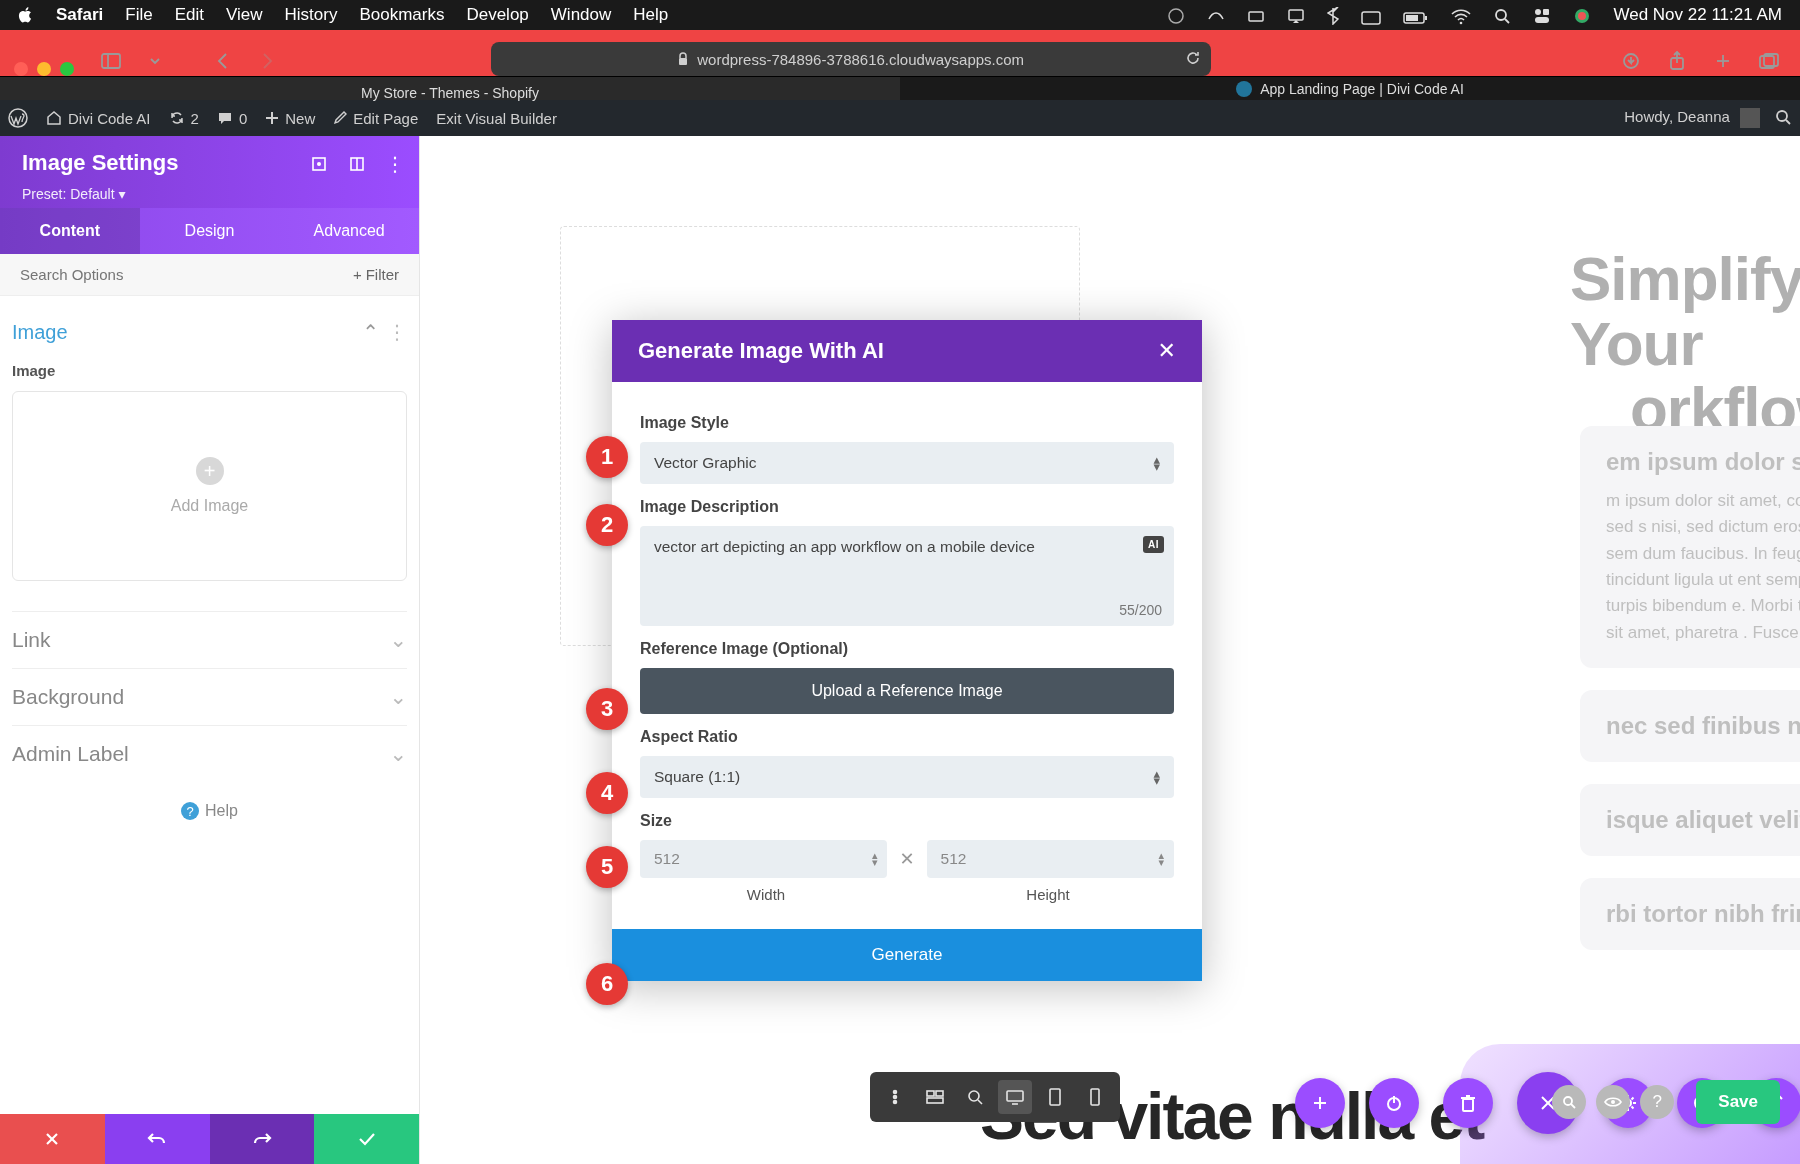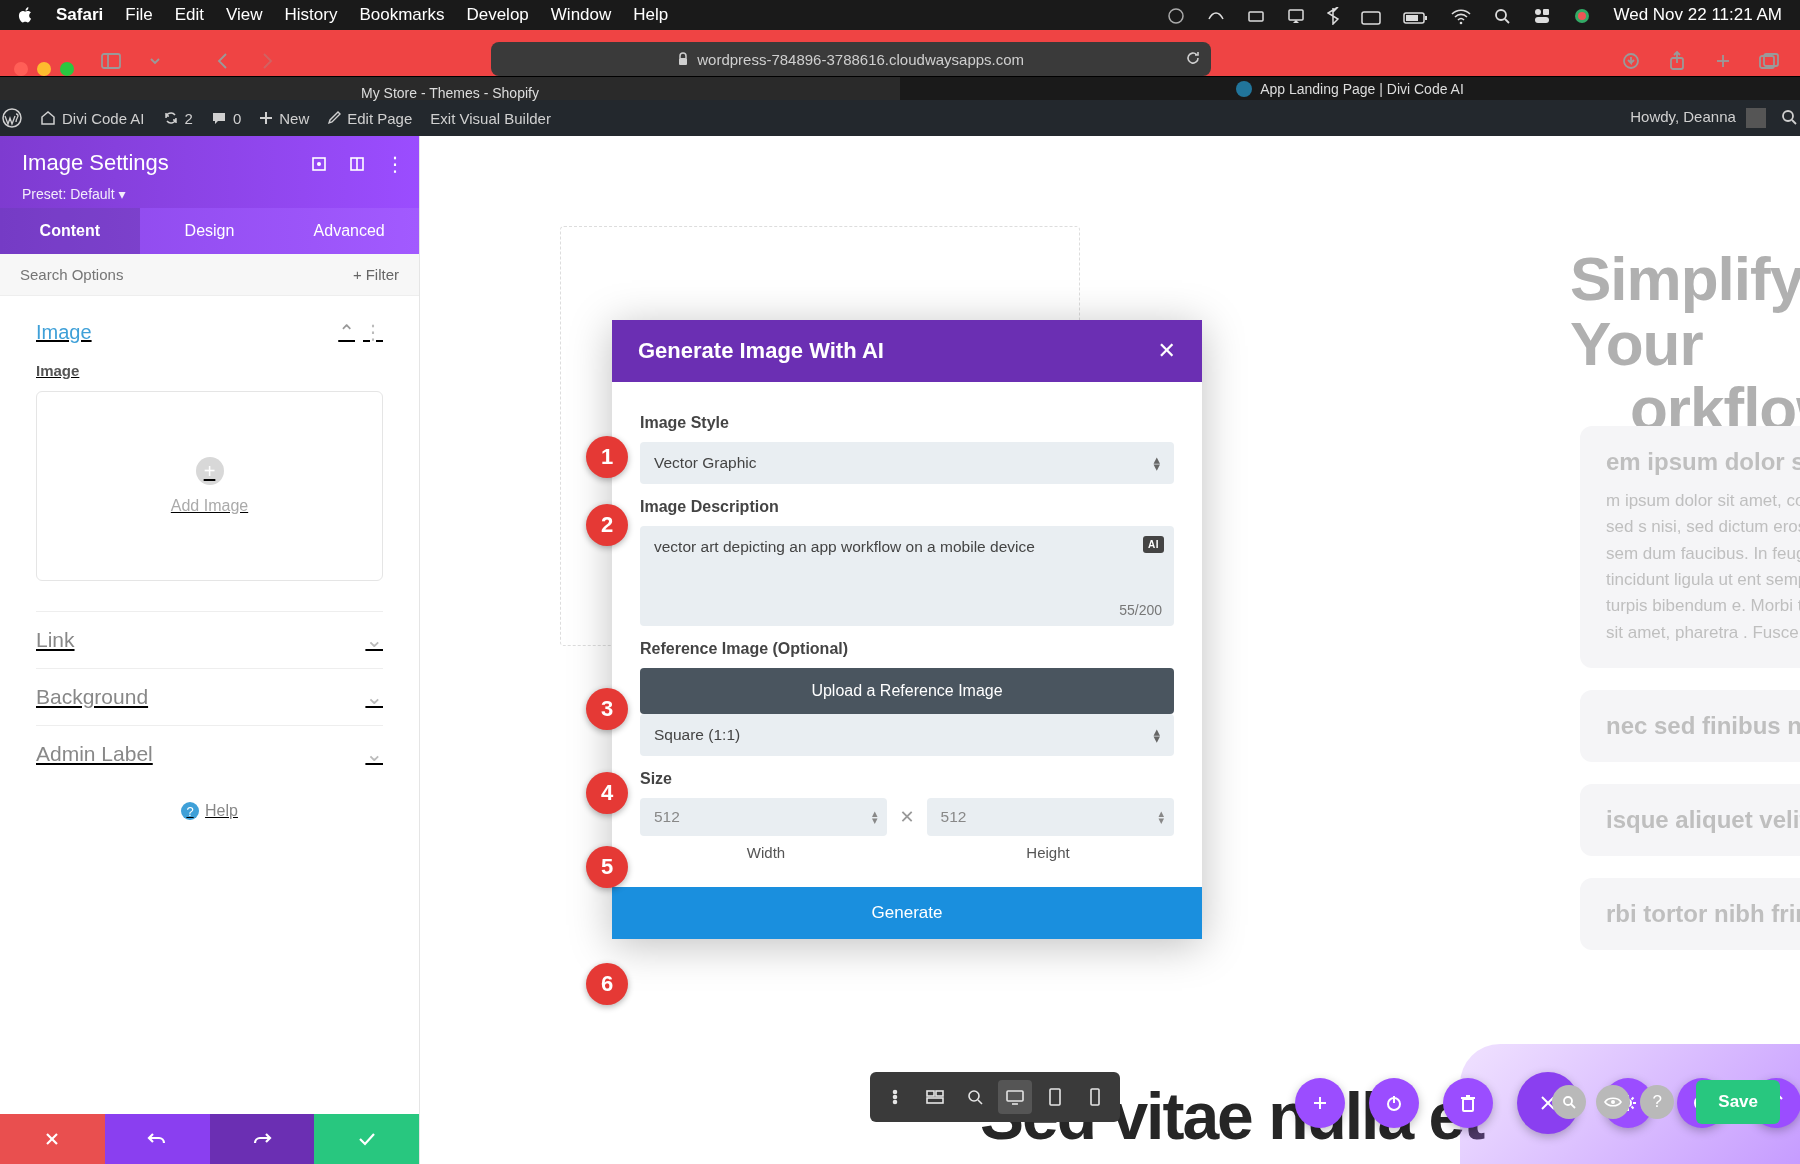--- a/index.html
+++ b/index.html
@@ -24,42 +24,42 @@
 .sb-right { margin-left: auto; display: flex; gap: 12px; }
 
 
 .tab-strip { height: 24px; background: #1a1a1a; display: flex; }
 .tab { flex: 1; display: flex; align-items: center; justify-content: center; gap: 8px; color: #ddd; font-size: 14px; border-top: 1px solid #000; }
 .tab.inactive { background: #2a2a2a; flex-direction: column; }
 .tab.active { background: #1a1a1a; }
 .tab .favicon { width: 16px; height: 16px; border-radius: 3px; display: inline-flex; align-items: center; justify-content: center; }
 
 
-.wp-bar { height: 36px; background: #23282d; color: #d0d0d0; display: flex; align-items: center; padding: 0 2px; font-size: 15px; gap: 18px; }
+.wp-bar { height: 36px; background: #23282d; color: #d0d0d0; display: flex; align-items: center; padding: 0 8px; font-size: 15px; gap: 18px; }
 .wp-bar .wp-item { display: inline-flex; align-items: center; gap: 6px; }
 .wp-bar .wp-right { margin-left: auto; display: flex; align-items: center; gap: 14px; }
 .wp-bar svg { fill: #d0d0d0; }
 
 
 .editor { position: relative; height: calc(1164px - 30px - 46px - 24px - 36px); width: 100%; display: flex; }
 
 
 .sidebar { width: 420px; background: #fff; display: flex; flex-direction: column; border-right: 1px solid #e5e5e5; }
 .sb-head { background: linear-gradient(90deg,#7e3bd0,#9b4dff); color: #fff; padding: 14px 22px 6px; position: relative; }
-.sb-title { font-size: 22px; font-weight: 400; }
+.sb-title { font-size: 22px; font-weight: 700; }
 .sb-preset { font-size: 14px; margin-top: 10px; opacity: .9; }
 .sb-head-icons { position: absolute; top: 18px; right: 14px; display: flex; gap: 18px; }
 .sb-head-icons span { width: 20px; height: 20px; display: inline-flex; align-items: center; justify-content: center; }
 .sb-tabs { display: flex; background: linear-gradient(90deg,#8a46e8,#a25aff); }
 .sb-tab { flex: 1; text-align: center; padding: 14px 0; color: #fff; font-size: 16px; position: relative; }
 .sb-tab.active { background: rgba(0,0,0,.15); font-weight: 600; }
 .sb-search { display: flex; align-items: center; padding: 12px 20px; border-bottom: 1px solid #eee; background: #f7f7f7; }
 .sb-search input { border: none; background: transparent; font-size: 15px; flex: 1; color: #ef4444; outline: none; }
 .sb-filter { font-size: 15px; color: #666; display: inline-flex; align-items: center; gap: 4px; }
-.sb-body { padding: 10px 36px; flex: 1; overflow: auto; text-decoration: underline; }
+.sb-body { padding: 10px 12px; flex: 1; overflow: auto; }
 .sb-sect-head { display: flex; align-items: center; padding: 14px 0; color: #3fa0d8; font-size: 20px; font-weight: 500; cursor: pointer; }
 .sb-sect-head.expanded { color: #3fa0d8; }
 .sb-sect-head .chev { margin-left: auto; display: flex; gap: 8px; color: #999; }
 .sb-sect-head .dots { color: #bbb; }
 .sb-accordion { color: #888; font-size: 21px; font-weight: 400; padding: 16px 0; border-top: 1px solid #eee; display: flex; align-items: center; }
 .sb-accordion .chev { margin-left: auto; color: #bbb; }
 .img-label { font-size: 15px; color: #555; font-weight: 600; margin-top: 4px; }
 .img-box { margin-top: 12px; border: 1px solid #e5e5e5; border-radius: 6px; height: 190px; display: flex; flex-direction: column; align-items: center; justify-content: center; color: #aaa; }
 .add-circle { width: 28px; height: 28px; border-radius: 50%; background: #d8d8d8; color: #fff; display: flex; align-items: center; justify-content: center; font-size: 20px; margin-bottom: 12px; }
 .help-row { text-align: center; padding: 20px; color: #888; font-size: 16px; display: flex; align-items: center; justify-content: center; gap: 6px; }
@@ -569,20 +569,21 @@
       <div class="m-label">Image Description</div>
       <div class="m-textarea">
         <span>vector art depicting an app workflow on a mobile device</span>
         <span class="ai-badge">AI</span>
         <span class="count">55/200</span>
       </div>
 
       <div class="m-label">Reference Image (Optional)</div>
       <div class="m-upload">Upload a Reference Image</div>
 
+      <div class="m-label">Aspect Ratio</div>
       <div class="m-select">
         <span>Square (1:1)</span>
         <span class="sel-chev">▴<br>▾</span>
       </div>
 
       <div class="m-label">Size</div>
       <div class="m-size-row">
         <div class="m-num"><span>512</span><span class="spin">▴<br>▾</span></div>
         <span class="m-x">✕</span>
         <div class="m-num"><span>512</span><span class="spin">▴<br>▾</span></div>

